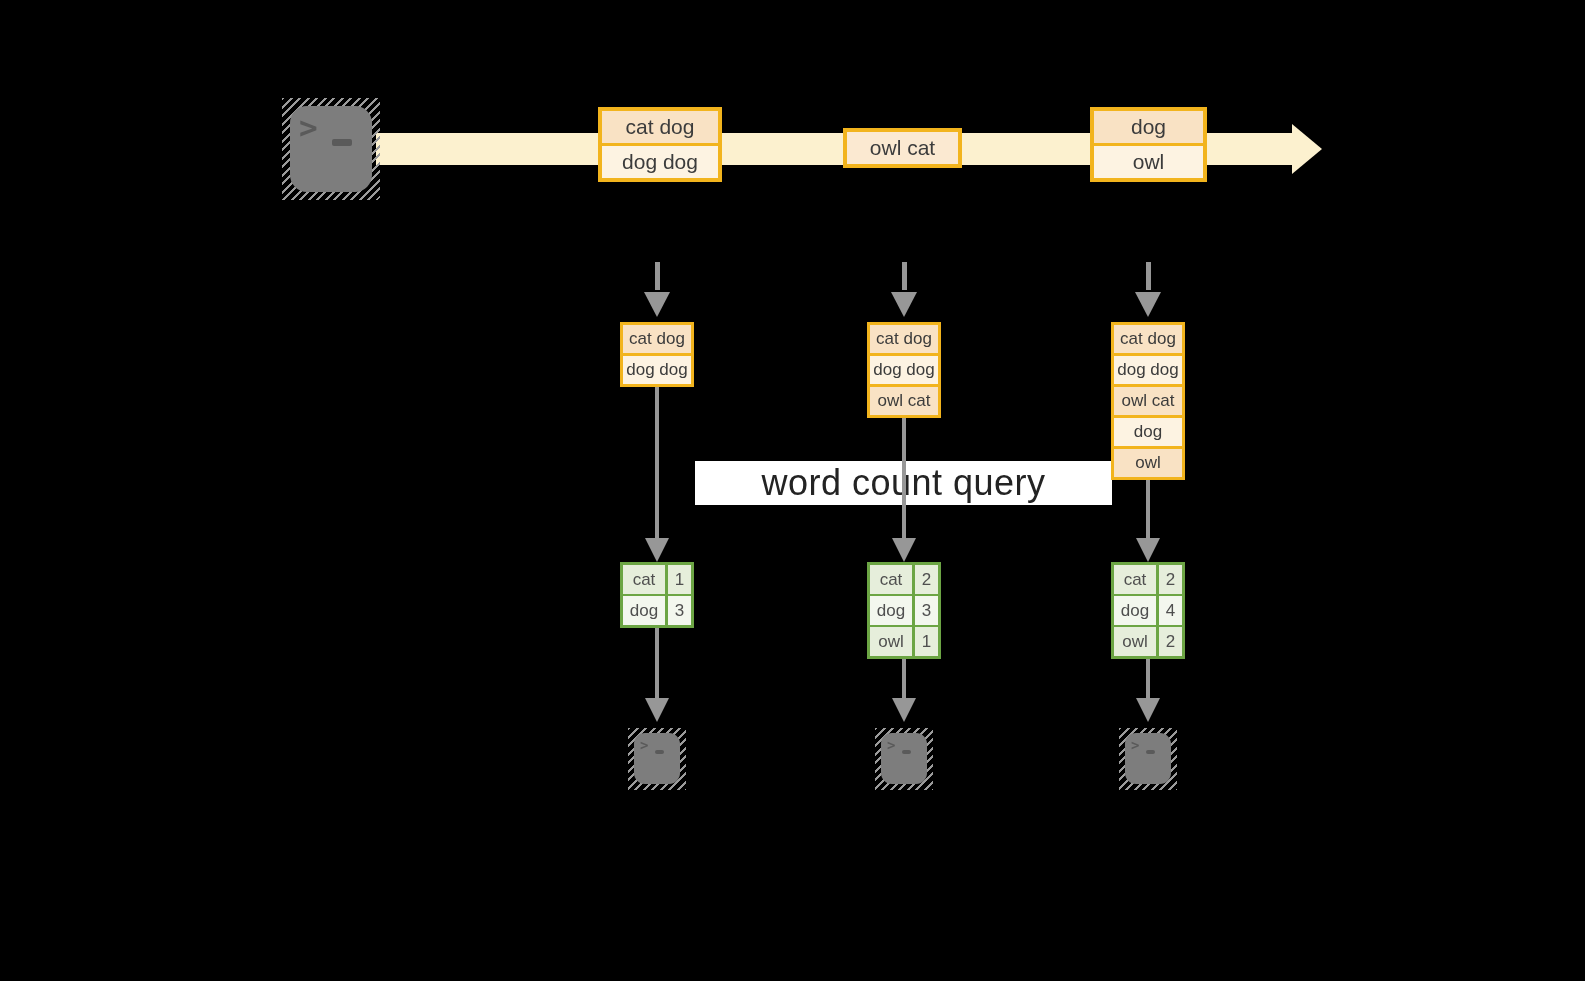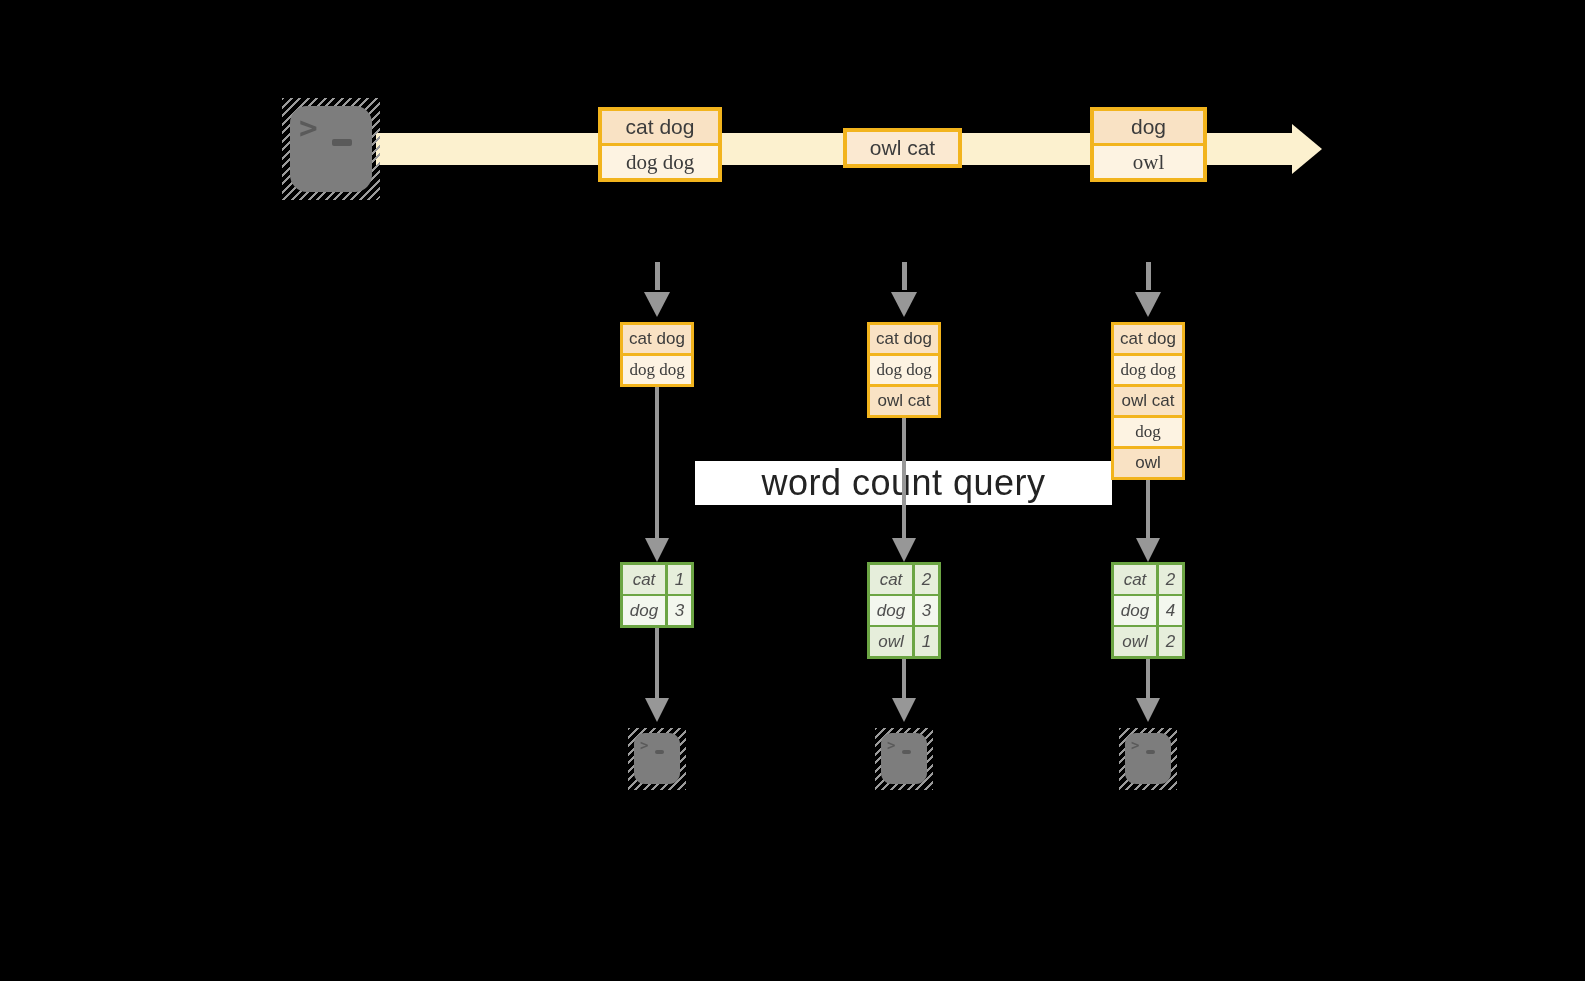--- a/index.html
+++ b/index.html
@@ -73,21 +73,21 @@
   
   .stack{
     border:3px solid var(--gold);background:var(--gold);
     display:flex;flex-direction:column;gap:3px;width:68px;z-index:3;
   }
   .stack-row{
     height:28px;display:flex;align-items:center;justify-content:center;
     font-size:17px;color:var(--textdark);white-space:nowrap;
   }
   .f-peach{background:var(--peach);}
-  .f-cream{background:var(--cream);font-family:Liberation Serif, serif;}
+  .f-cream{background:var(--cream);}
   .f-peachlight{background:var(--peachlight);}
 
   
   .vline{width:4px;background:var(--gray);z-index:2;}
   .ahead{
     width:0;height:0;z-index:2;
     border-left:12px solid transparent;border-right:12px solid transparent;
     border-top:24px solid var(--gray);
   }
 
@@ -97,21 +97,21 @@
     font-size:36px;color:#232323;letter-spacing:0.5px;
   }
 
   
   .gtable{
     border:3px solid var(--green);background:var(--green);
     display:grid;grid-template-columns:42px 23px;gap:2px 3px;z-index:3;
   }
   .gcell{
     height:29px;display:flex;align-items:center;justify-content:center;
-    font-size:17px;color:var(--gtext);font-style:italic;
+    font-size:17px;color:var(--gtext);
   }
   .g-dark{background:var(--gdark);}
   .g-light{background:var(--glight);}
 </style>
 </head>
 <body>
 
 <div class="abs stream-band" style="left:376px;top:133px;width:916px;height:32px;"></div>
 <div class="abs stream-head" style="left:1292px;top:124px;"></div>
 

